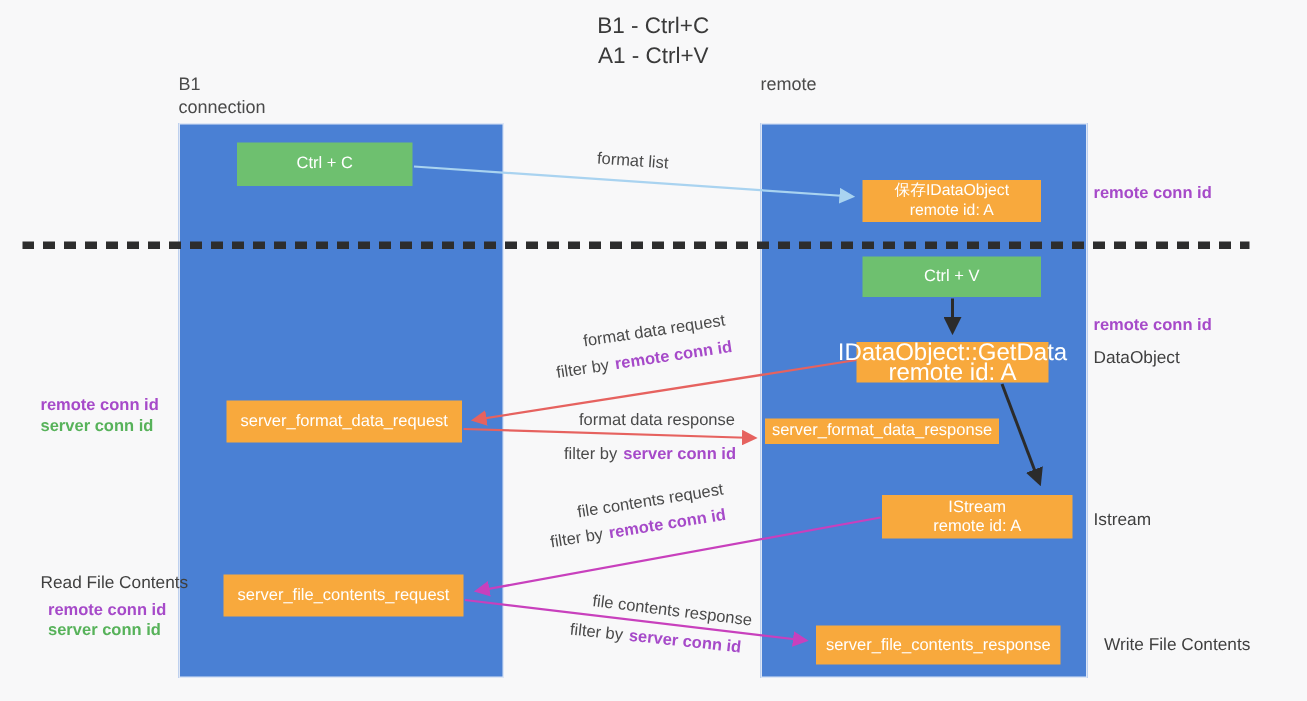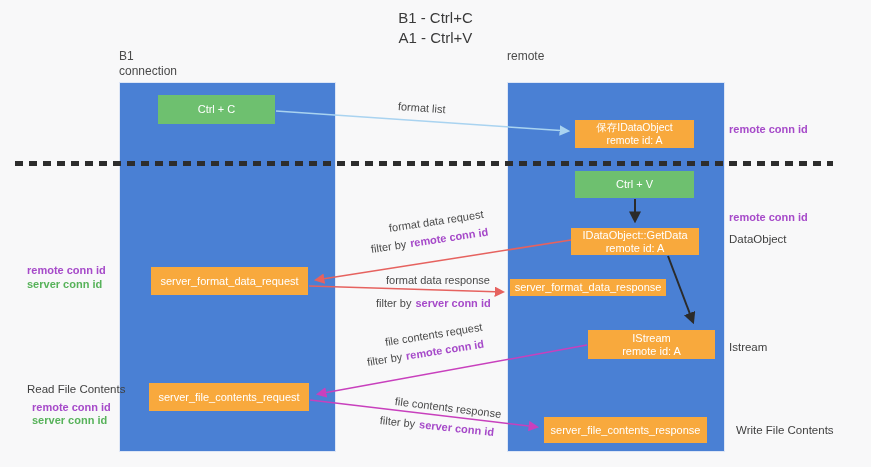--- a/index.html
+++ b/index.html
@@ -84,21 +84,21 @@
 
   <div class="node orange" style="left:575px; top:120px; width:119px; height:28px; font-size:10.5px;">
     <span>保存IDataObject</span>
     <span>remote id: A</span>
   </div>
 
   <div class="node green" style="left:575px; top:171px; width:119px; height:27px;">
     <span>Ctrl + V</span>
   </div>
 
-  <div class="node orange" style="left:571px; top:228px; width:128px; height:27px; font-size:11px;">
+  <div class="node orange" style="left:571px; top:228px; width:128px; height:27px; font-size:16px;">
     <span>IDataObject::GetData</span>
     <span>remote id: A</span>
   </div>
 
   <div class="node orange" style="left:151px; top:267px; width:157px; height:28px;">
     <span>server_format_data_request</span>
   </div>
 
   <div class="node orange" style="left:510px; top:279px; width:156px; height:17px;">
     <span>server_format_data_response</span>

